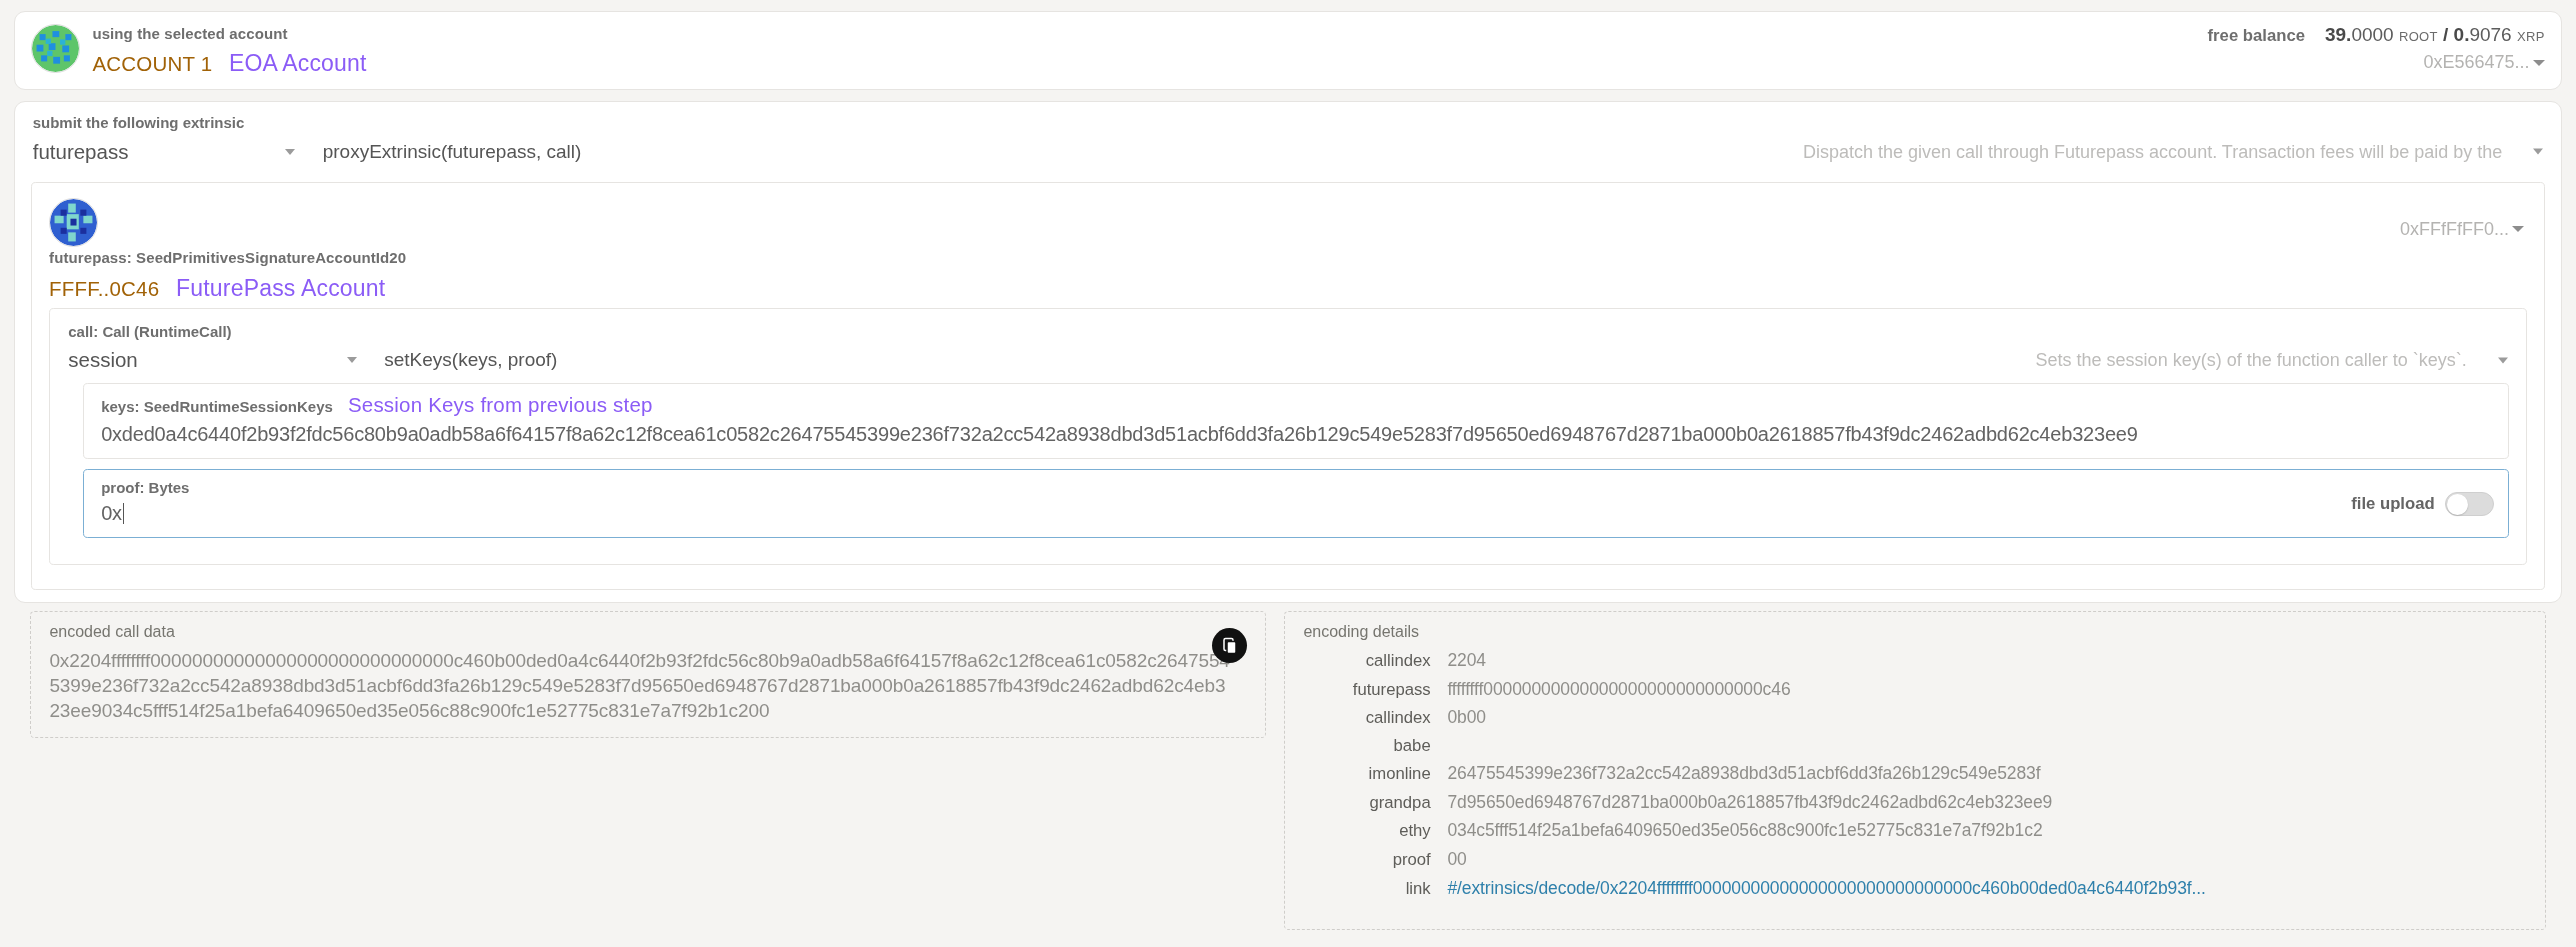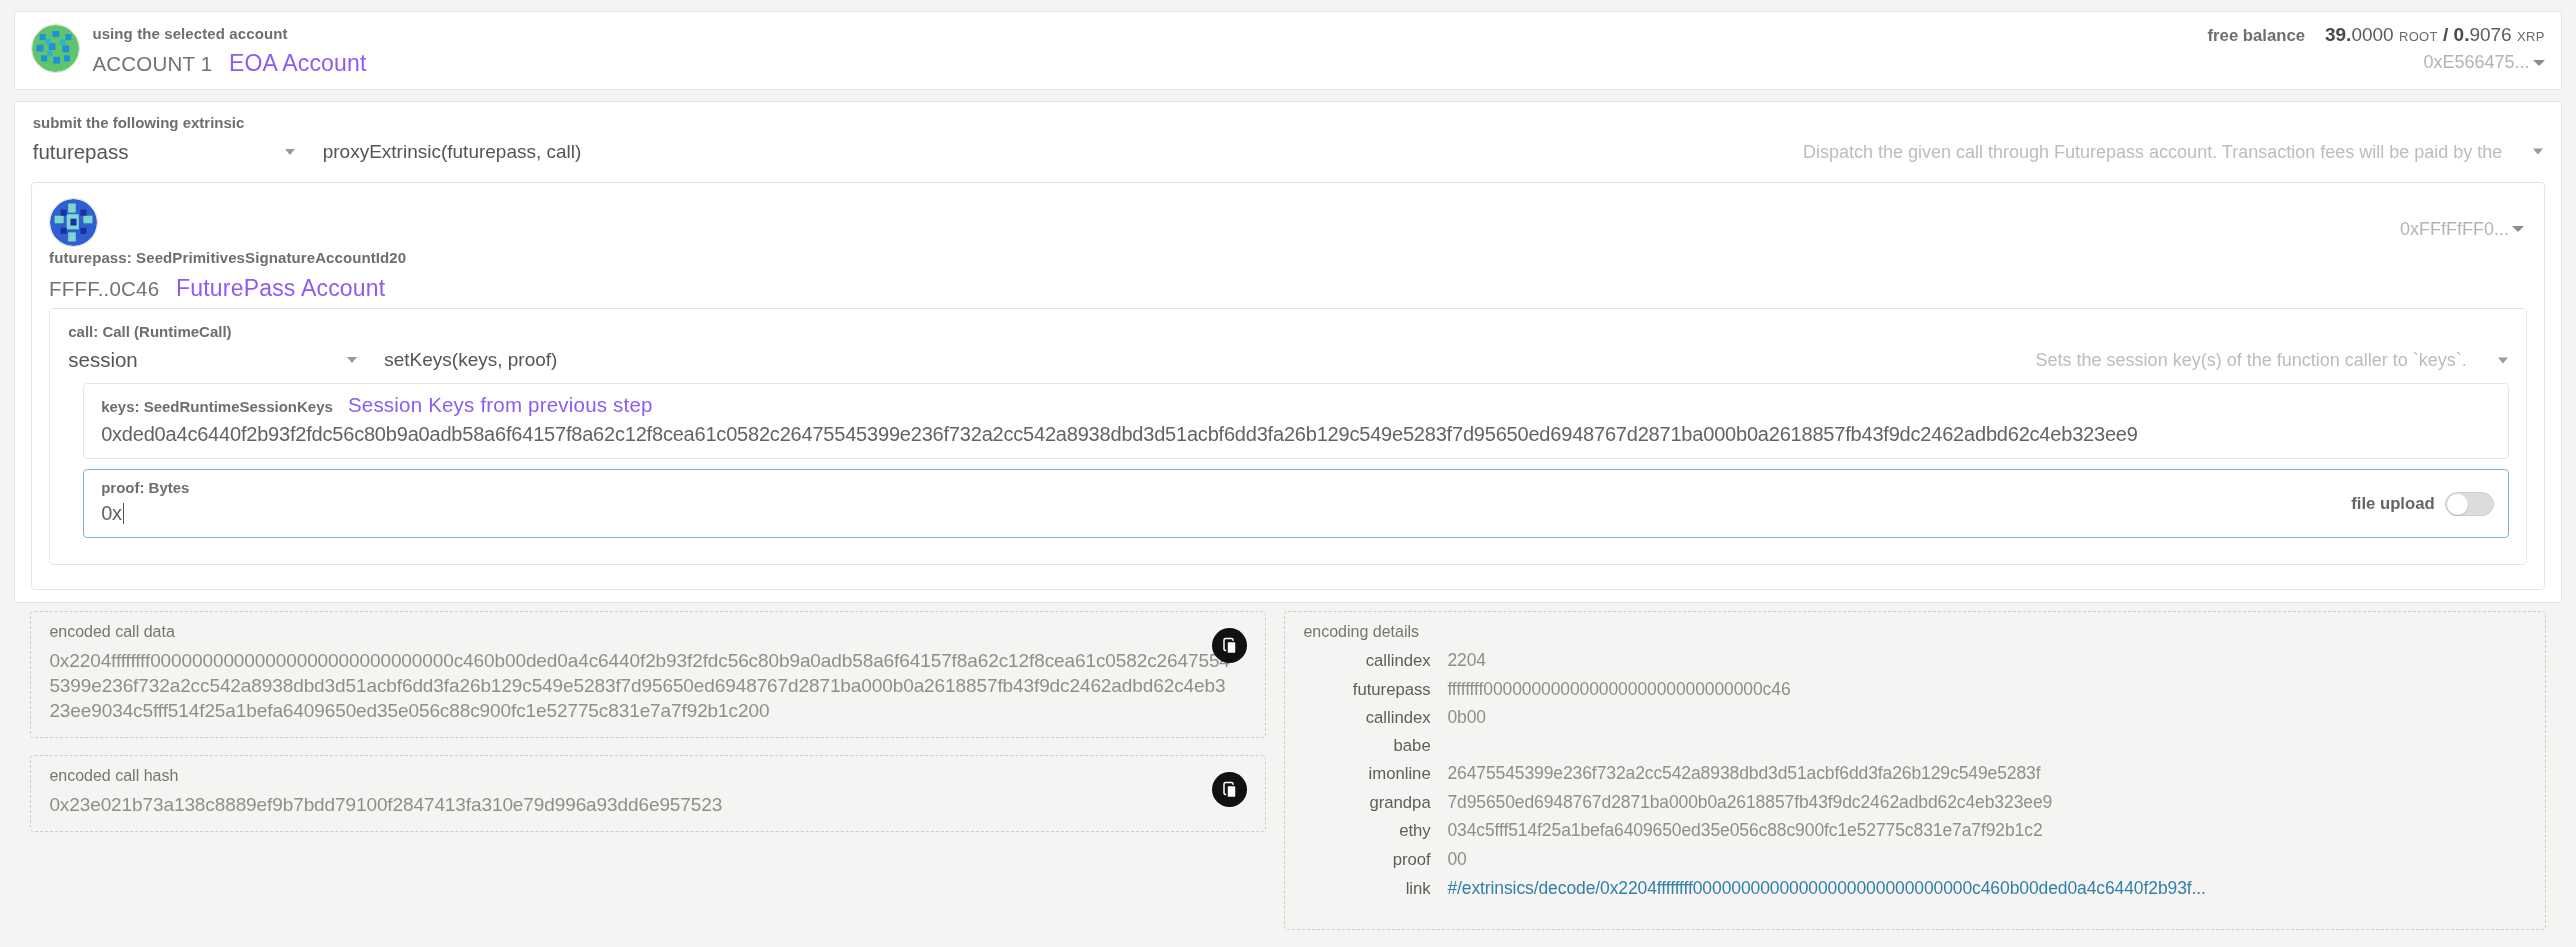--- a/index.html
+++ b/index.html
@@ -12,21 +12,21 @@
     color: #4a4a4a;
     overflow: hidden;
   }
 
   .page { padding: 0 13.7px; }
 
   
   .panel {
     background: #fff;
     border: 0.8px solid #e6e4e1;
-    border-radius: 2px;
+    border-radius: 11px;
     position: relative;
   }
 
   
   .acct-row {
     display: flex;
     align-items: flex-start;
     padding: 10.6px 16.7px 12px 16.7px;
     position: relative;
     min-height: 65px;
@@ -50,21 +50,21 @@
     line-height: 20px;
   }
   .acct-main {
     display: flex;
     align-items: baseline;
     gap: 16.7px;
     margin-top: 6.8px;
   }
   .acct-name {
     font-size: 20.5px;
-    color: #737373;
+    color: #a16207;
     letter-spacing: 0.2px;
   }
   .annot {
     color: #8b5cf6;
     font-size: 23px;
     font-weight: 500;
     letter-spacing: 0.2px;
     white-space: nowrap;
   }
 
@@ -448,32 +448,20 @@
           <div class="hexblock">0x2204ffffffff00000000000000000000000000000c460b00ded0a4c6440f2b93f2fdc56c80b9a0adb58a6f64157f8a62c12f8cea61c0582c26475545399e236f732a2cc542a8938dbd3d51acbf6dd3fa26b129c549e5283f7d95650ed6948767d2871ba000b0a2618857fb43f9dc2462adbd62c4eb323ee9034c5fff514f25a1befa6409650ed35e056c88c900fc1e52775c831e7a7f92b1c200</div>
         </div>
         <div class="copy-btn">
           <svg width="18" height="18" viewBox="0 0 24 24">
             <rect x="4" y="2" width="12" height="16" rx="2" fill="none" stroke="#fff" stroke-width="2"></rect>
             <rect x="8" y="6" width="12" height="16" rx="2" fill="#fff" stroke="#111" stroke-width="2"></rect>
           </svg>
         </div>
       </div>
 
-      <div class="dashed hash-box">
-        <div class="box-pad">
-          <div class="box-title">encoded call hash</div>
-          <div class="hexblock">0x23e021b73a138c8889ef9b7bdd79100f2847413fa310e79d996a93dd6e957523</div>
-        </div>
-        <div class="copy-btn">
-          <svg width="18" height="18" viewBox="0 0 24 24">
-            <rect x="4" y="2" width="12" height="16" rx="2" fill="none" stroke="#fff" stroke-width="2"></rect>
-            <rect x="8" y="6" width="12" height="16" rx="2" fill="#fff" stroke="#111" stroke-width="2"></rect>
-          </svg>
-        </div>
-      </div>
     </div>
 
     <div class="col-right">
       <div class="dashed" style="height:319px;">
         <div class="box-pad">
           <div class="box-title">encoding details</div>
           <div class="enc-rows" id="enc-rows">
               <div class="enc-row">
                 <div class="enc-key">callindex</div>
                 <div class="enc-val">2204</div>

